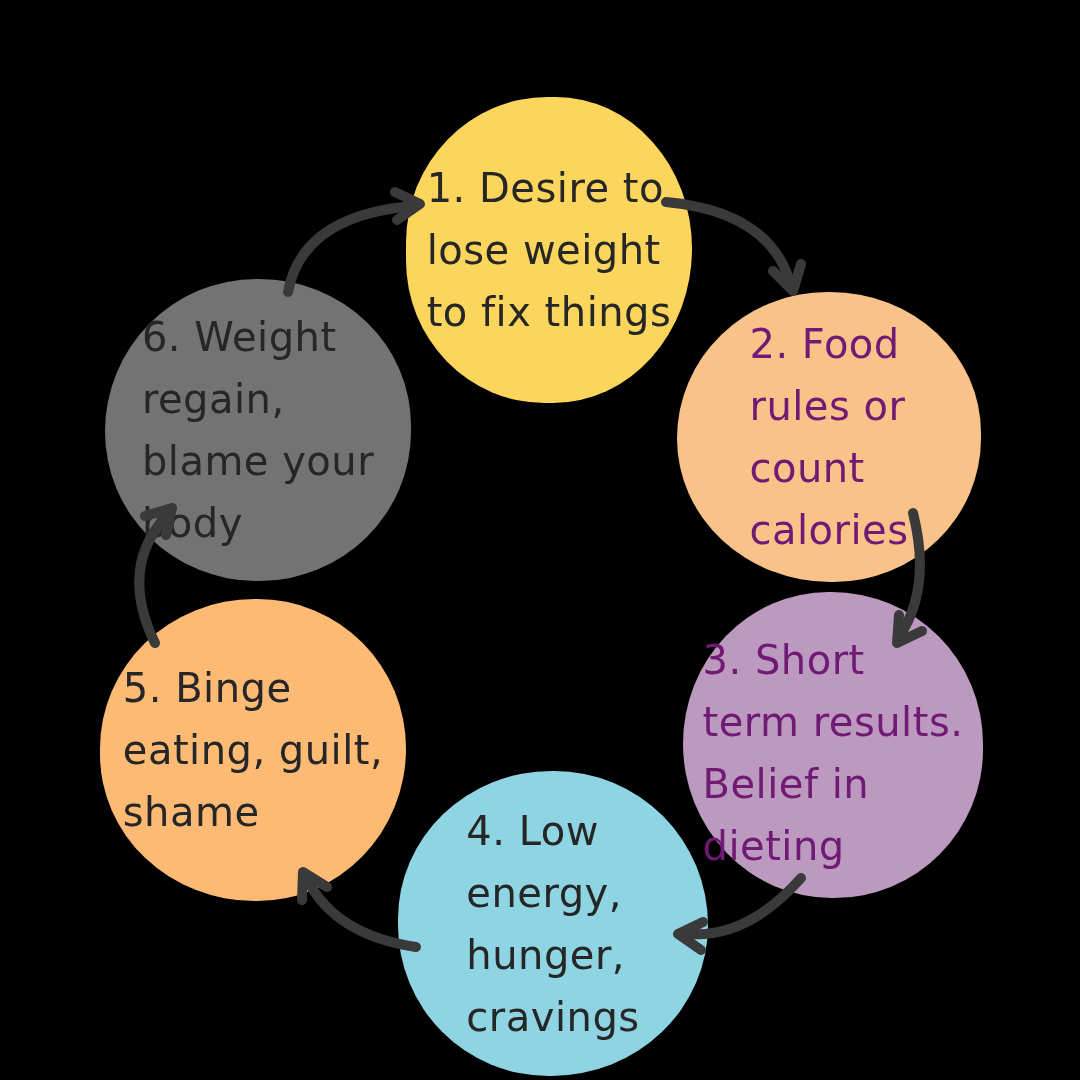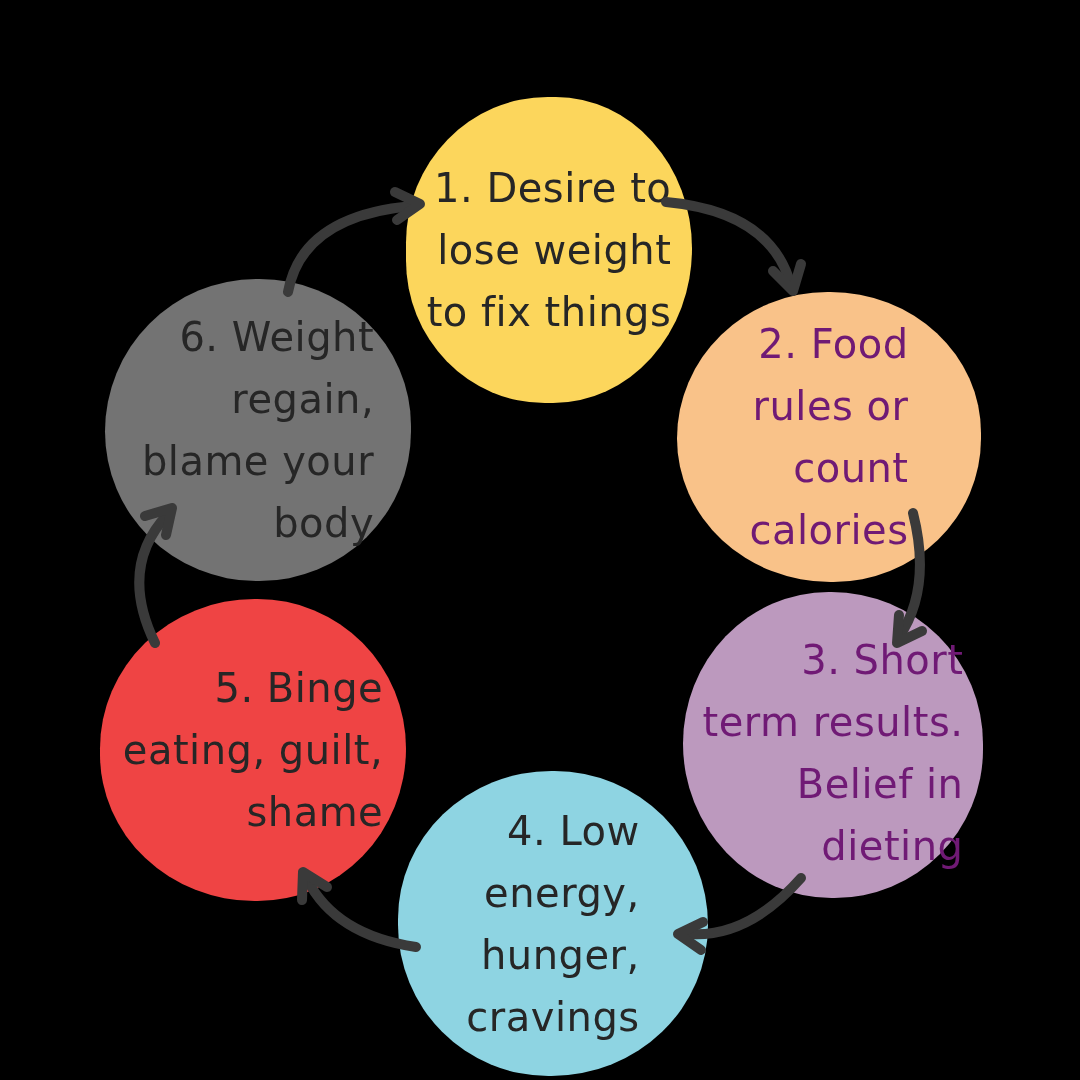--- a/index.html
+++ b/index.html
@@ -11,21 +11,21 @@
     width: 1080px;
     height: 1080px;
     overflow: hidden;
     font-family: "DejaVu Sans", sans-serif;
   }
   .bubble {
     position: absolute;
     display: flex;
     align-items: center;
     justify-content: center;
-    text-align: right;
+    text-align: left;
   }
   .bubble-label {
     white-space: pre-line;
     font-size: 40px;
     line-height: 1.55;
     font-weight: 400;
     letter-spacing: 0.5px;
   }
   
   .b1 { left: 406px; top:  97px; width: 286px; height: 306px; border-radius: 51% 49% 50% 50% / 49% 51% 52% 48%; }
@@ -73,21 +73,21 @@
 dieting</div>
   </div>
 
   <div class="bubble b4" style="background-color: rgb(142, 212, 226);">
     <div class="bubble-label" style="color: rgb(38, 38, 38);">4. Low
 energy,
 hunger,
 cravings</div>
   </div>
 
-  <div class="bubble b5" style="background-color: #ef4444;">
+  <div class="bubble b5" style="background-color: #fdba74;">
     <div class="bubble-label" style="color: rgb(38, 38, 38);">5. Binge
 eating, guilt,
 shame</div>
   </div>
 
   <div class="bubble b6" style="background-color: #737373;">
     <div class="bubble-label" style="color: rgb(38, 38, 38);">6. Weight
 regain,
 blame your
 body</div>

